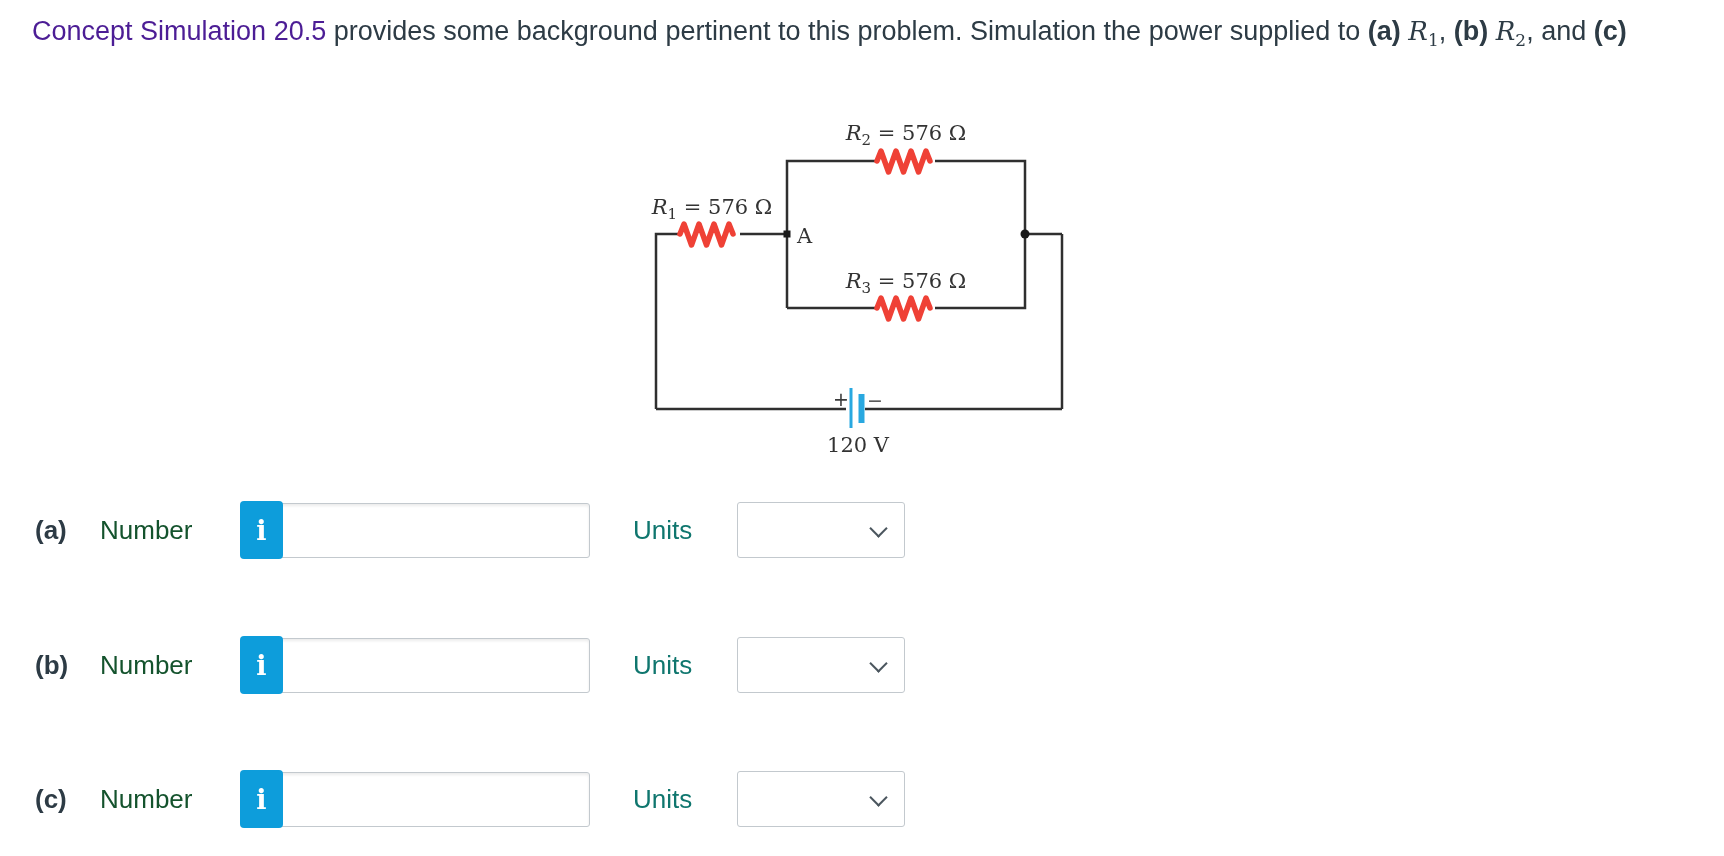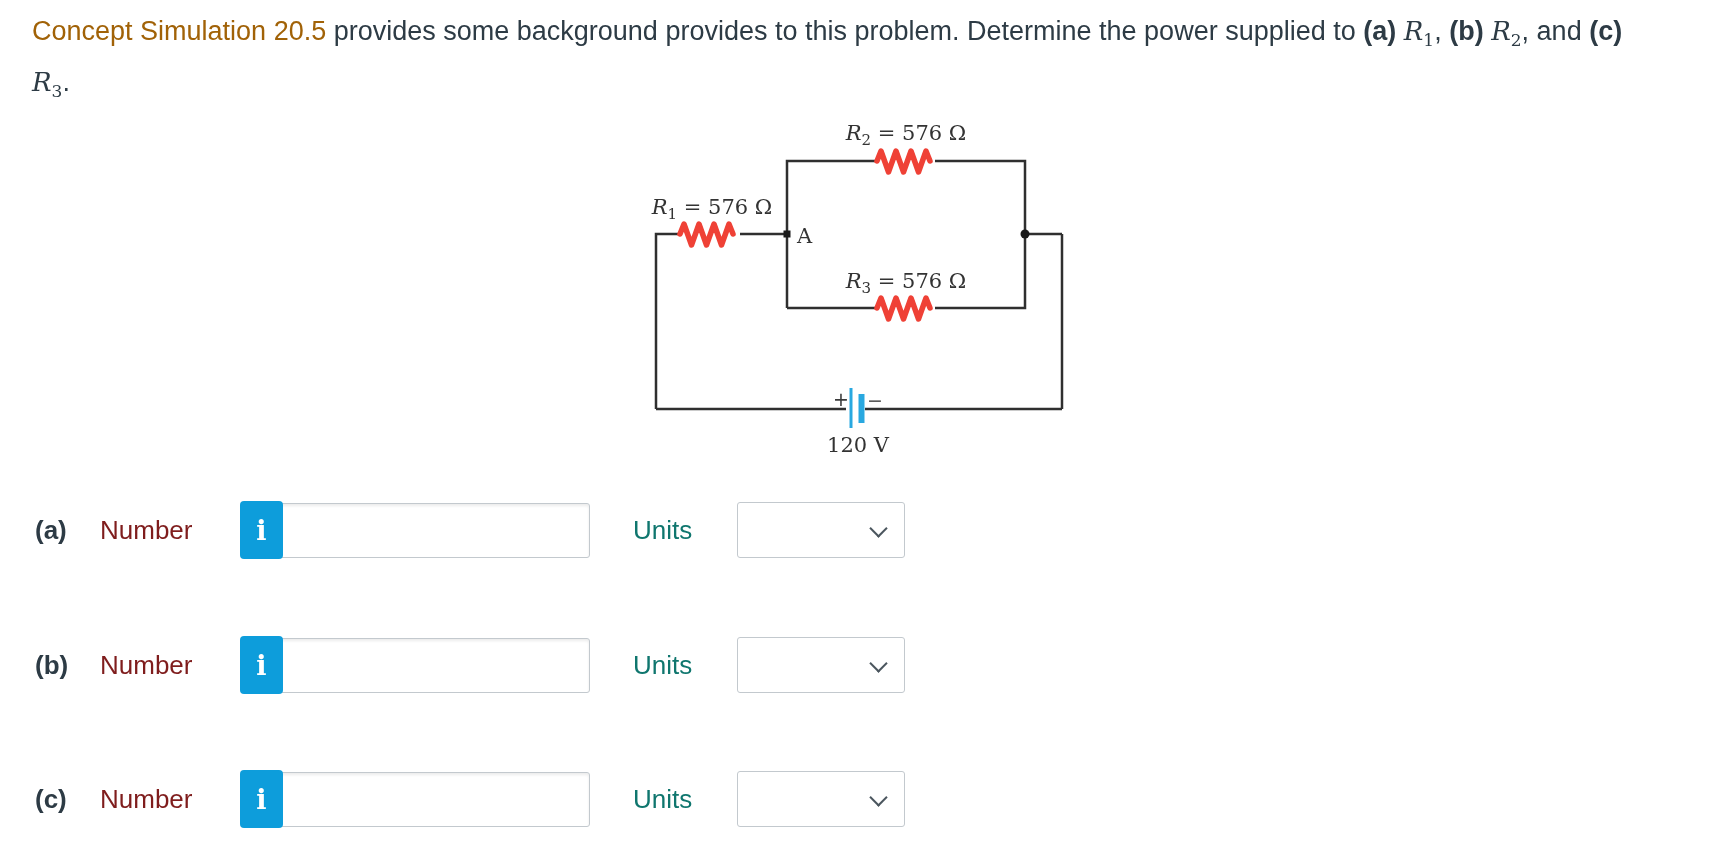--- a/index.html
+++ b/index.html
@@ -5,35 +5,35 @@
   html,body{margin:0;padding:0;}
   body{
     width:1724px;height:856px;position:relative;overflow:hidden;
     background:#ffffff;
     font-family:"Liberation Sans",sans-serif;
     color:#2d3b45;
   }
   
   .problem{position:absolute;left:32px;top:10px;font-size:27px;line-height:42px;color:#2d3b45;}
   .problem .line{white-space:nowrap;}
-  .problem a.simlink{color:#a16207;text-decoration:none;cursor:pointer;}
+  .problem a.simlink{color:#4c1d95;text-decoration:none;cursor:pointer;}
   .problem b{font-weight:bold;}
   .rsym{font-family:"DejaVu Serif",serif;font-style:italic;font-size:26px;}
   .rsub{font-family:"DejaVu Serif",serif;font-size:17px;vertical-align:-6px;}
   
   .circuit{position:absolute;left:650px;top:115px;width:420px;height:345px;}
   .circuit svg{display:block;}
   .cktlabel{font-family:"DejaVu Serif",serif;font-size:21px;fill:#333333;}
   .cktlabel .ital{font-style:italic;}
   
   .arow{position:absolute;left:0;width:1000px;height:58px;}
   .arow .part{position:absolute;left:35px;top:50%;transform:translateY(-50%);
       font-size:26px;font-weight:bold;color:#2d3b45;}
   .arow .numlab{position:absolute;left:100px;top:50%;transform:translateY(-50%);
-      font-size:26px;color:#7f1d1d;}
+      font-size:26px;color:#14532d;}
   .numgroup{position:absolute;left:240px;top:0;height:58px;display:flex;align-items:center;}
   .infobtn{
     width:43px;height:58px;flex:0 0 43px;border:none;cursor:pointer;
     background:#0d9ddb;color:#ffffff;border-radius:4px;
     font-family:"DejaVu Serif",serif;font-weight:bold;font-size:27px;
     display:flex;align-items:center;justify-content:center;position:relative;z-index:2;
     padding:0;
   }
   .numinput{
     width:311px;height:55px;box-sizing:border-box;margin-left:-4px;z-index:1;
@@ -53,22 +53,21 @@
   .chev{
     position:absolute;right:20px;top:20px;width:11px;height:11px;pointer-events:none;
     border-right:2.5px solid #4b565e;border-bottom:2.5px solid #4b565e;
     transform:rotate(45deg);
   }
 </style>
 </head>
 <body>
 
 <div class="problem">
-  <div class="line"><a class="simlink">Concept Simulation 20.5</a><span> provides some background provides to this problem. Determine the power supplied to </span><b>(a)</b><span> </span><span class="rsym">R</span><span class="rsub">1</span><span>, </span><b>(b)</b><span> </span><span class="rsym">R</span><span class="rsub">2</span><span>, and </span><b>(c)</b></div>
-  <div class="line"><span class="rsym">R</span><span class="rsub">3</span><span>.</span></div>
+  <div class="line"><a class="simlink">Concept Simulation 20.5</a><span> provides some background pertinent to this problem. Simulation the power supplied to </span><b>(a)</b><span> </span><span class="rsym">R</span><span class="rsub">1</span><span>, </span><b>(b)</b><span> </span><span class="rsym">R</span><span class="rsub">2</span><span>, and </span><b>(c)</b></div>
 </div>
 
 <div class="circuit">
 <svg width="420" height="345" viewBox="0 0 420 345" xmlns="http://www.w3.org/2000/svg">
   <g stroke="#2f2f2f" stroke-width="2.5" fill="none">
 
     <polyline points="6,294 6,119 30,119"></polyline>
     <line x1="90" y1="119" x2="137" y2="119"></line>
 
     <polyline points="137,193 137,46 227,46"></polyline>

